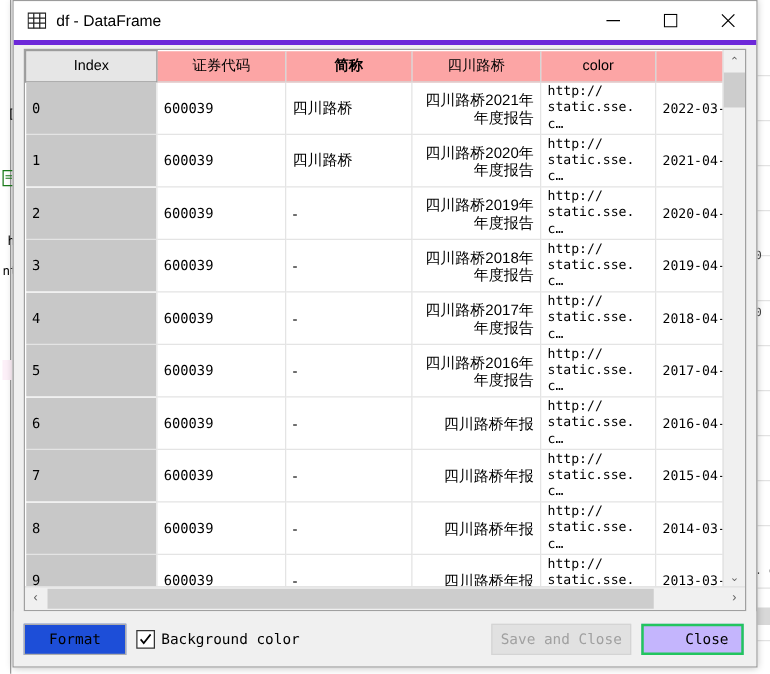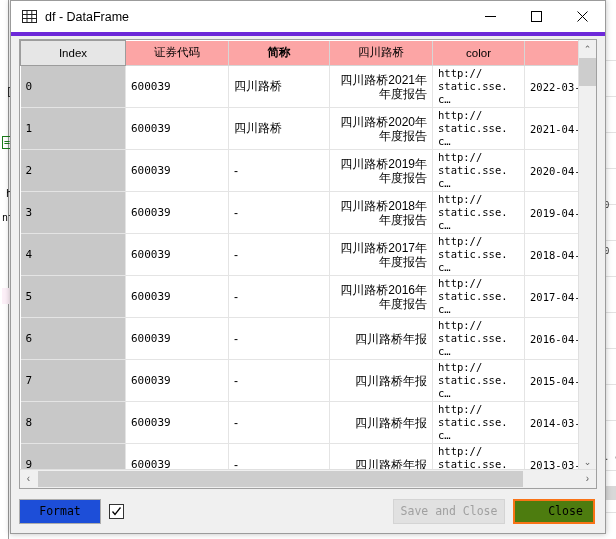--- a/index.html
+++ b/index.html
@@ -211,22 +211,22 @@
     box-sizing: border-box;
     margin-right: 8px;
     cursor: default;
   }
   .btn.disabled {
     color: #a0a0a0;
     background: #e1e1e1;
     border: 1px solid #d4d4d4;
   }
   .btn.focused {
-    background: #4d7c0f;
-    border: 2px solid #f97316;
+    background: #c4b5fd;
+    border: 2px solid #22c55e;
     padding-left: 23px;
   }
   .chk-group {
     display: inline-flex; align-items: center;
     margin-right: 14px;
     font-family: "DejaVu Sans Mono", monospace;
     font-size: 11.5px;
     color: #000;
   }
   .chk-box {
@@ -445,20 +445,21 @@
 
   <div class="toolbar">
     <div class="btn" style="width:82px;">Format</div>
 
     <div class="chk-group">
       <span class="chk-box">
         <svg width="11" height="11" viewBox="0 0 11 11">
             <polyline points="1.5,5.5 4,8.5 9.5,1.5" fill="none" stroke="#000" stroke-width="1.3"></polyline>
           </svg>
       </span>
+      <span>Background color</span>
     </div>
 
 
     <div class="spacer"></div>
 
     <div class="btn disabled" style="width:112px;">Save and Close</div>
     <div class="btn focused" style="width:82px;margin-right:10px;">Close</div>
   </div>
 </div>
 

